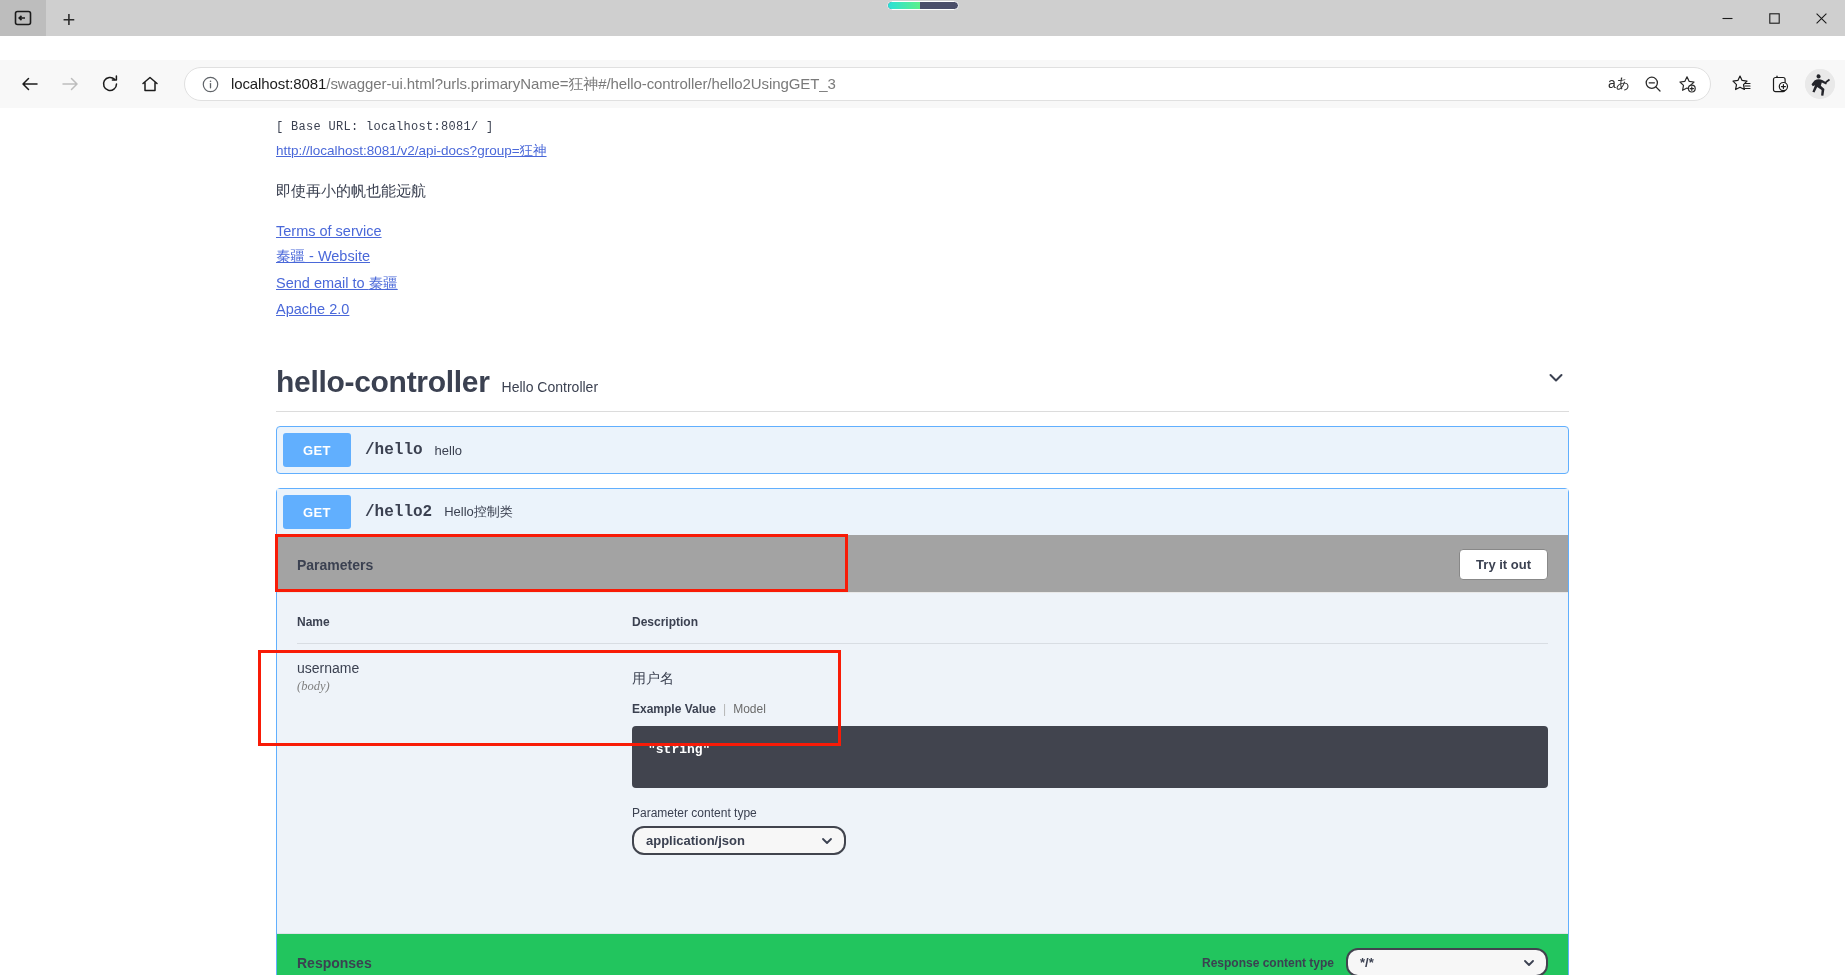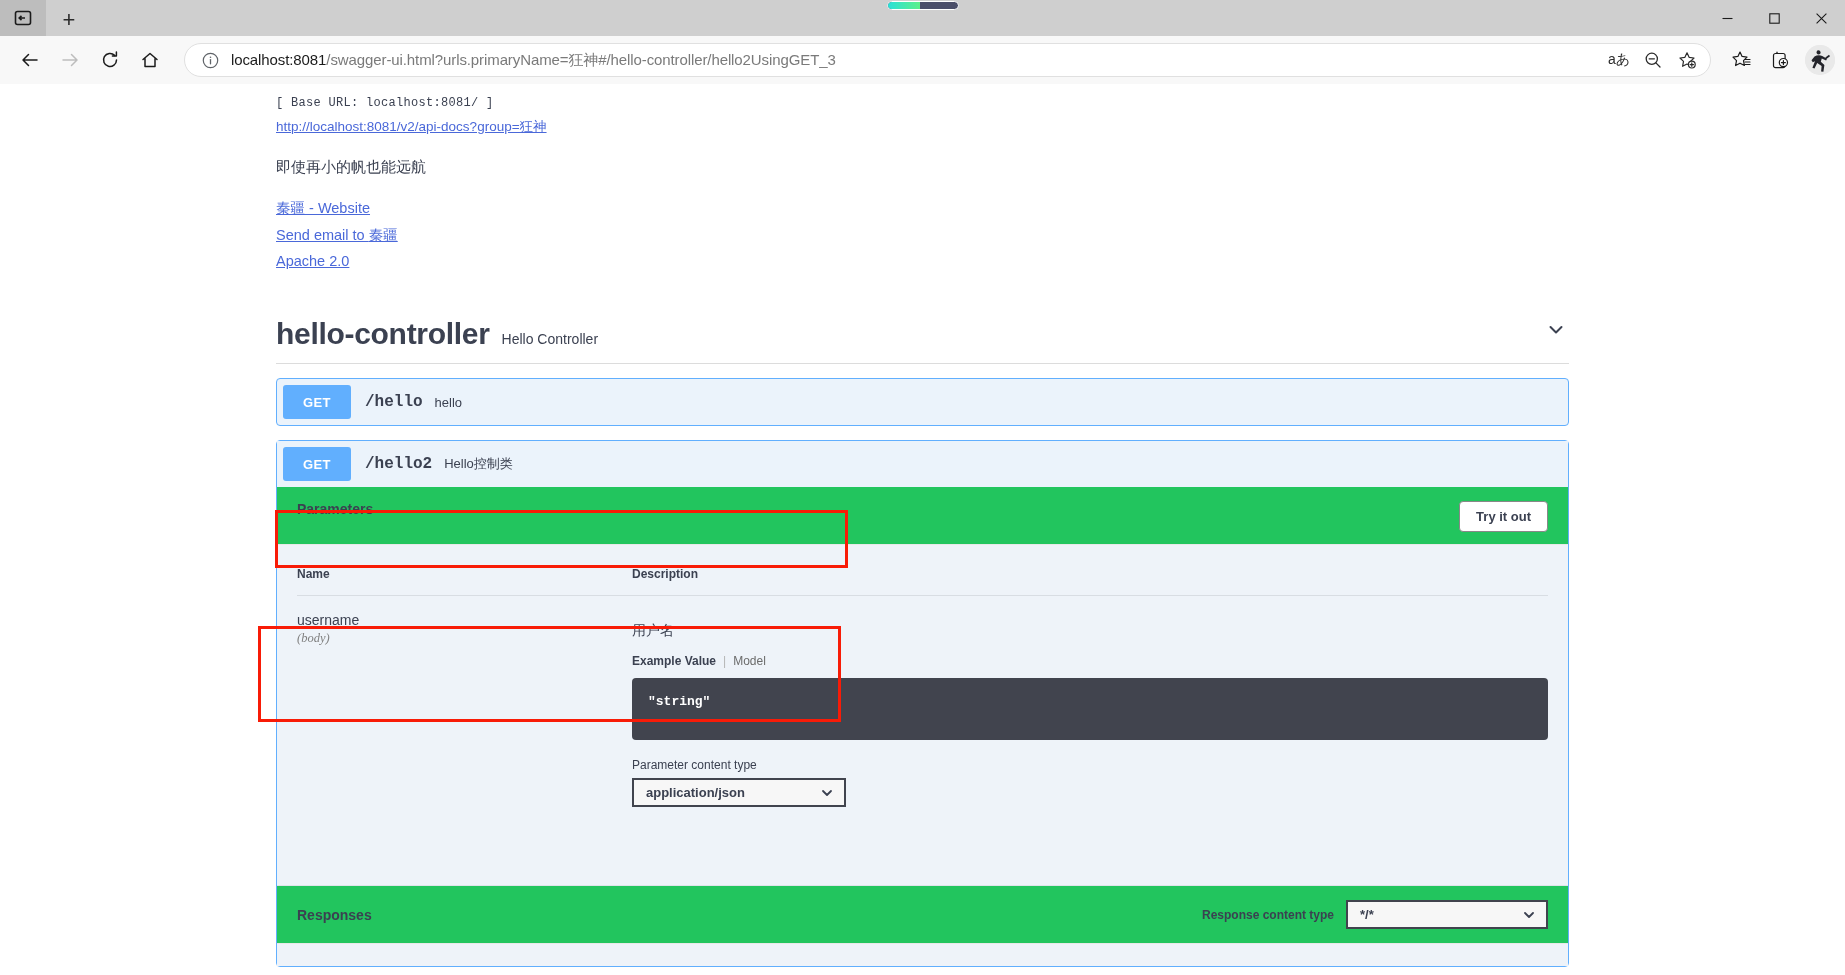--- a/index.html
+++ b/index.html
@@ -75,21 +75,21 @@
   }
   .win-btn {
     width: 47px; height: 36px; display: flex;
     align-items: center; justify-content: center;
     color: #1b1b1b;
   }
 
   .navbar {
     height: 48px; background: #f8f8f8;
     display: flex; align-items: center; padding: 0 10px;
-    flex: 0 0 48px; position: relative;
+    flex: 0 0 48px; position: relative; margin-top: 24px;
   }
   .nav-icon {
     width: 40px; height: 40px; border-radius: 4px;
     display: flex; align-items: center; justify-content: center;
     color: #1b1b1b; flex: 0 0 40px;
   }
   .nav-icon.disabled { color: #bdbdbd; }
 
   .omnibox {
     flex: 1; height: 34px; background: #ffffff;
@@ -210,24 +210,24 @@
     border: 1px solid #61affe;
     border-radius: 4px;
     background: #ffffff;
     position: relative;
   }
   .op-expanded .op-summary { background: #ebf3fb; }
 
   .op-body { background: #ffffff; }
 
   .section-bar {
-    display: flex; justify-content: space-between;
+    display: flex; align-items: center; justify-content: space-between;
     padding: 14px 20px 12px 20px;
     border-bottom: 1px solid #e8e8e8;
-    background: #22c55e;
+    background: #a3a3a3;
   }
   .section-title {
     font-size: 14px; font-weight: 700; color: #3b4151;
   }
   .btn-try {
     border: 1px solid #888; background: #fff;
     color: #3b4151; font-size: 13px; font-weight: 700;
     padding: 7px 16px; border-radius: 4px;
   }
 
@@ -264,21 +264,21 @@
     font-size: 13px; color: #ffffff; font-weight: 700;
   }
 
   .ct-label {
     font-size: 12px; font-weight: 400; color: #3b4151;
     margin-top: 18px;
   }
   .select {
     margin-top: 6px;
     width: 214px; height: 29px;
-    border: 2px solid #41444e; border-radius: 0;
+    border: 2px solid #41444e; border-radius: 12px;
     background: #f7f7f7;
     display: flex; align-items: center; justify-content: space-between;
     padding: 0 10px 0 12px;
     font-size: 13px; font-weight: 700; color: #3b4151;
   }
   .select .chev { color: #3b4151; display:flex; }
 
   .spacer { height: 78px; background: #eef3f9; }
 
   .resp-bar {
@@ -422,20 +422,21 @@
 
   <div class="viewport">
     <div class="swagger">
       <div class="wrap">
 
         <div class="base-url">[ Base URL: localhost:8081/ ]</div>
         <a class="apidocs-link">http://localhost:8081/v2/api-docs?group=狂神</a>
         <div class="description-cn">即使再小的帆也能远航</div>
 
         <div class="meta-links">
+          <a>Terms of service</a>
           <a><span>秦疆</span><span class="plain"> - Website</span></a>
           <a><span>Send email to </span><span>秦疆</span></a>
           <a>Apache 2.0</a>
         </div>
 
         <div class="tag-block">
           <div class="tag-head">
             <span class="tag-name">hello-controller</span>
             <span class="tag-desc">Hello Controller</span>
             <span class="tag-chevron">

